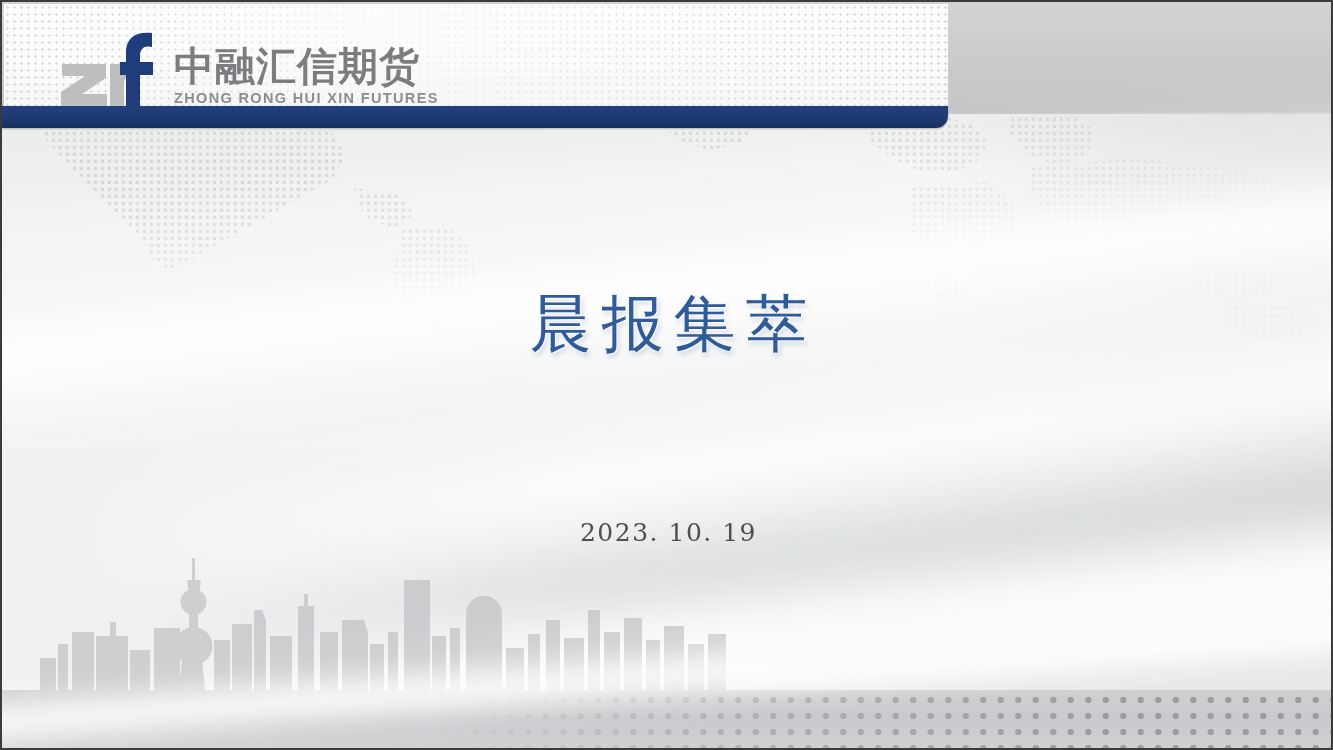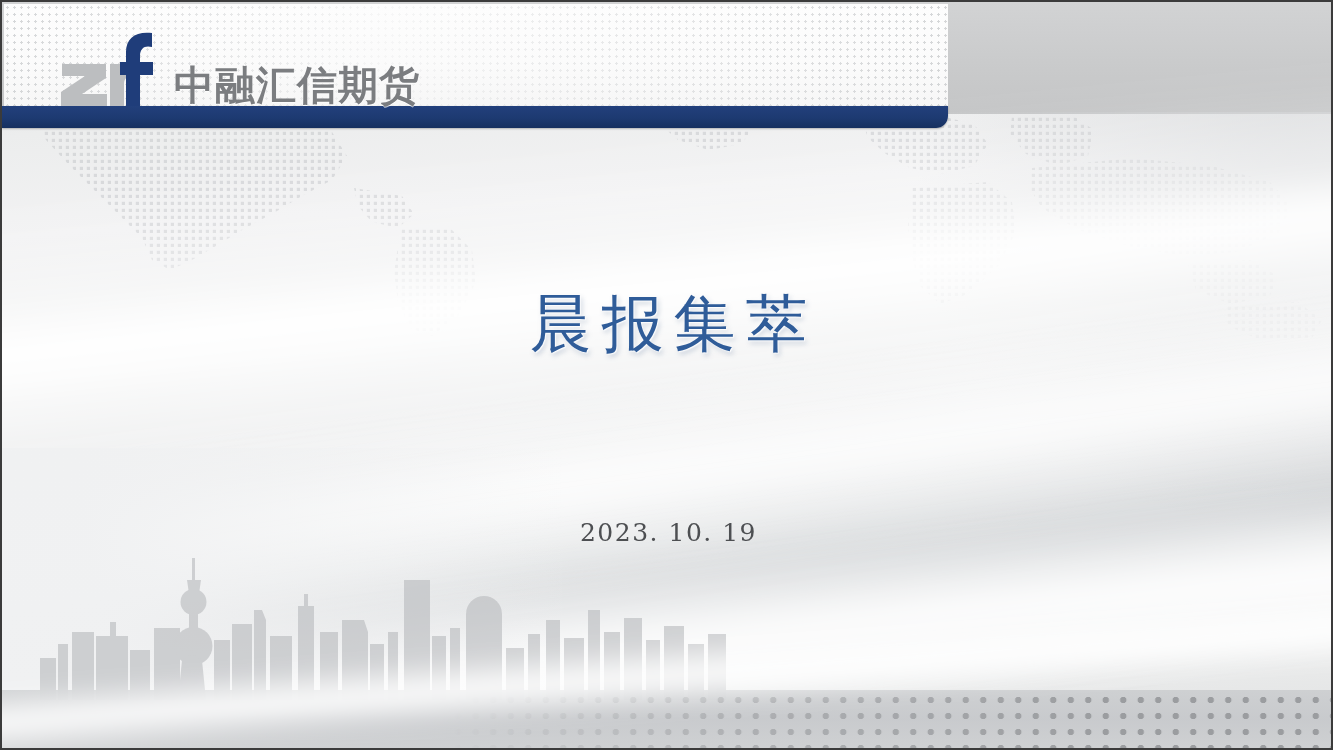--- a/index.html
+++ b/index.html
@@ -370,20 +370,21 @@
 
         <path d="M2 34 L46 34 L46 48 L22 64 L47 64 L47 76 L1 76 L1 62 L25 46 L2 46 Z" fill="#bcbec0"></path>
 
         <path d="M50 34 L62 34 L62 40 C66 34 72 32 78 34 L78 46 C72 44 64 46 64 54 L64 76 L50 76 Z" fill="#bcbec0"></path>
 
         <path d="M66 22 C66 8 76 1 92 3 L92 17 C85 15 80 18 80 26 L80 32 L93 32 L93 45 L80 45 L80 76 L66 76 L66 45 L60 45 L60 32 L66 32 Z" fill="#1f3d7a"></path>
       </svg>
     </div>
     <div class="logo-text">
       <div class="logo-cn">中融汇信期货</div>
+      <div class="logo-en">ZHONG RONG HUI XIN FUTURES</div>
     </div>
   </div>
 
   <div class="title-block">
     <div class="slide-title">晨报集萃</div>
   </div>
 
   <div class="date-block">
     <div class="slide-date">2023. 10. 19</div>
   </div>

